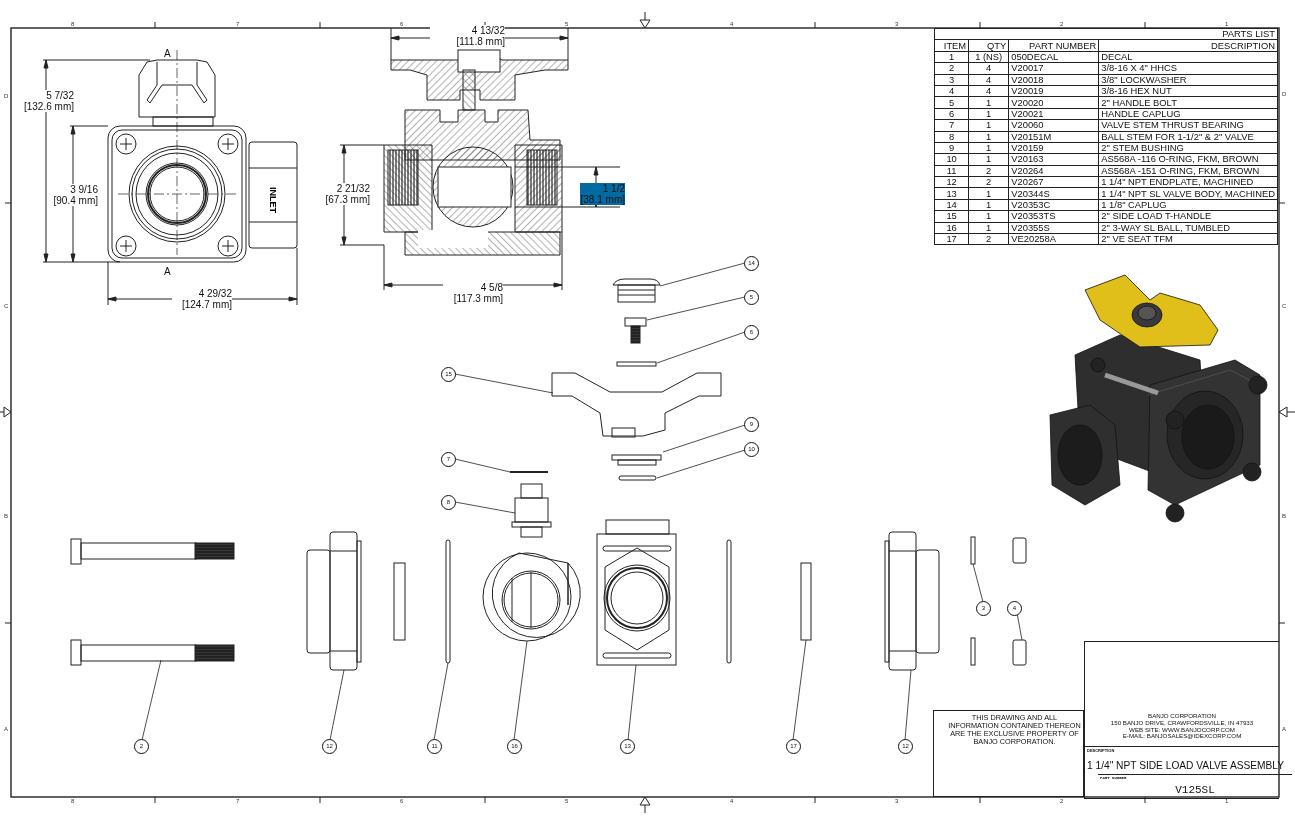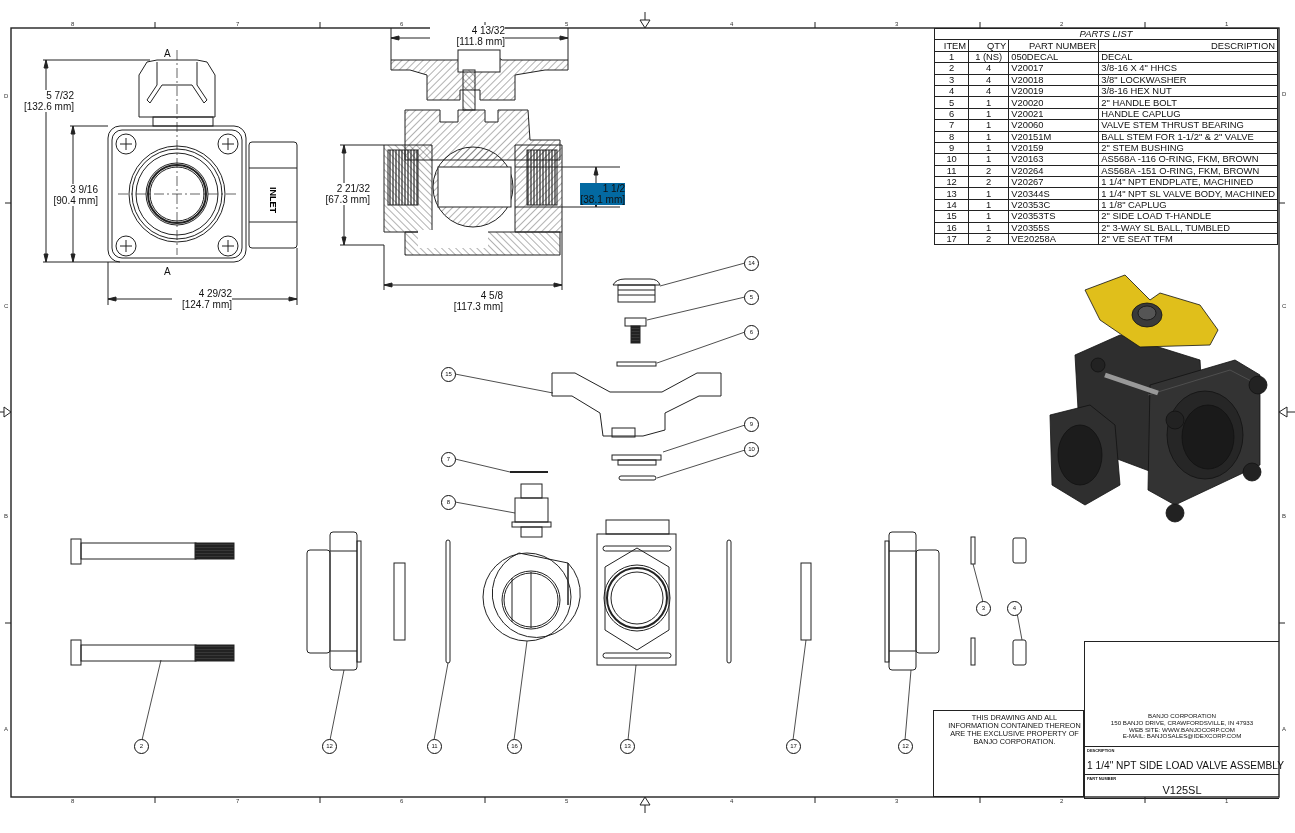--- a/index.html
+++ b/index.html
@@ -6,30 +6,30 @@
   body{width:1295px;height:833px;position:relative;overflow:hidden;font-family:"Liberation Sans",sans-serif;color:#111;}
   .abs{position:absolute;}
   #sheet{position:absolute;left:0;top:0;width:1295px;height:833px;}
   .zone-num{position:absolute;font-size:6px;color:#333;font-family:"Liberation Sans",sans-serif;}
   .zone-let{position:absolute;font-size:6px;color:#333;}
   .dim{position:absolute;font-size:10px;text-align:right;line-height:11px;color:#111;white-space:nowrap;}
   .balloon{position:absolute;width:13px;height:13px;border:1px solid #111;border-radius:50%;font-size:6px;text-align:center;line-height:13px;background:#fff;color:#111;}
   
   #parts{position:absolute;left:934px;top:28px;width:344px;border-collapse:collapse;font-size:9.4px;line-height:10px;}
   #parts td,#parts th{border:1px solid #222;padding:0 2px;height:10.4px;font-weight:normal;white-space:nowrap;}
-  #parts .title{text-align:center;font-style:italic;}
+  #parts .title{text-align:right;}
   #parts .hdr th{text-align:right;}
   #parts td.c{text-align:center;}
   
   #tb{position:absolute;left:1084px;top:641px;width:194px;height:156px;border:1px solid #222;border-right:none;}
   #tb-logo{position:absolute;left:0;top:0;width:194px;height:68px;border-bottom:1px solid #222;}
   #tb-addr{position:absolute;left:0;top:69px;width:194px;height:36px;border-bottom:1px solid #222;font-size:6.2px;text-align:center;line-height:6.8px;padding-top:2px;box-sizing:border-box;}
   #tb-desc-lbl{position:absolute;left:2px;top:106px;font-size:4px;font-weight:bold;}
   #tb-desc{position:absolute;left:2px;top:118px;font-size:10.2px;white-space:nowrap;}
-  #tb-pn-row{position:absolute;left:0;top:132px;width:194px;border-top:1px solid #222;height:24px;}
+  #tb-pn-row{position:absolute;left:13px;top:132px;width:194px;border-top:1px solid #222;height:24px;font-family:Liberation Mono, monospace;}
   #tb-pn-lbl{position:absolute;left:2px;top:1px;font-size:4px;font-weight:bold;}
   #tb-pn{position:absolute;left:0;width:194px;top:9px;text-align:center;font-size:11px;}
   #notice{position:absolute;left:933px;top:710px;width:151px;height:87px;border:1px solid #222;font-size:7.3px;line-height:8.1px;text-align:center;box-sizing:border-box;padding-top:3px;}
   #notice p{margin:0 0 8px 12px;}
 </style>
 </head>
 <body>
 
 <div id="sheet">
 
@@ -230,21 +230,21 @@
     <div>[111.8 mm]</div>
   </div>
   <div class="dim" style="left:320px;top:183px;width:50px;background:#fff">
     <div>2 21/32</div>
     <div>[67.3 mm]</div>
   </div>
   <div class="dim" style="left:580px;top:183px;width:45px;background:#0369a1">
     <div>1 1/2</div>
     <div>[38.1 mm]</div>
   </div>
-  <div class="dim" style="left:443px;top:290px;width:60px;background:#fff">
+  <div class="dim" style="left:443px;top:282px;width:60px;background:#fff">
     <div>4 5/8</div>
     <div>[117.3 mm]</div>
   </div>
 
   <svg class="abs" style="left:0;top:0" width="1080" height="800">
     <defs>
       <pattern id="thr2" width="2" height="3" patternUnits="userSpaceOnUse">
         <rect width="2" height="3" fill="#222"></rect>
           <line x1="0" y1="1.5" x2="2" y2="1.5" stroke="#555" stroke-width="0.4"></line>
       </pattern>

